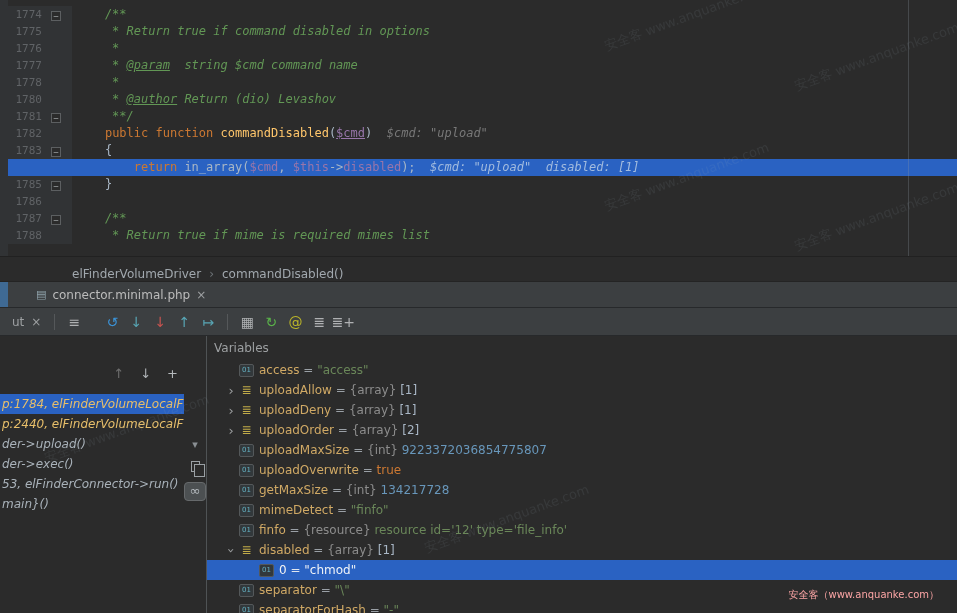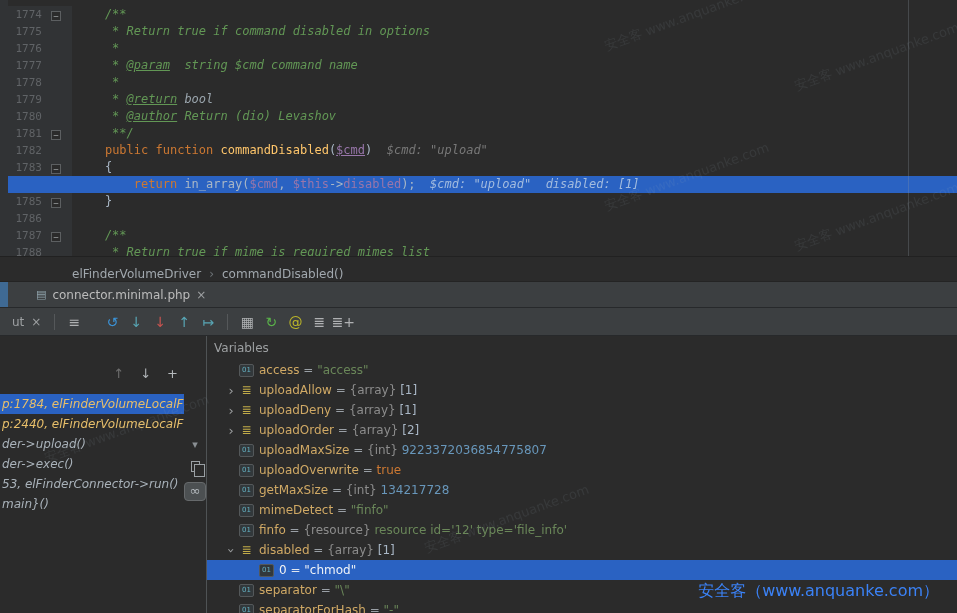--- a/index.html
+++ b/index.html
@@ -101,36 +101,35 @@
   .bool  { color:#cc7832; }
   .meta  { color:#8c8c8c; }
   .plain { color:#a9b7c6; }
   .vrow.selected .vname { color:#f2f2f2; }
   .vrow.selected .eq    { color:#dfe6ef; }
   .vrow.selected .str   { color:#eef2f7; }
 
   
   .wm { position:absolute; color:#9fb0bb; opacity:0.10; transform:rotate(-20deg);
         font-size:13px; white-space:nowrap; z-index:6; pointer-events:none; }
-  .wm-main { position:absolute; right:18px; bottom:11px; color:#3b82f6; font-size:16px;
+  .wm-main { position:absolute; right:18px; bottom:11px; color:#fca5a5; font-size:10px;
              z-index:10; pointer-events:none; }
 </style>
 </head>
 <body>
 
 <div class="screen">
 
   <div class="editor">
     <div>
         <div class="code-line"><span class="gutter"><span class="lnum">1774</span><span class="fold"><span class="fbox">−</span></span></span><span class="ctext"><span class="doc">    /**</span></span></div>
         <div class="code-line"><span class="gutter"><span class="lnum">1775</span><span class="fold"></span></span><span class="ctext"><span class="doc">     * Return true if command disabled in options</span></span></div>
         <div class="code-line"><span class="gutter"><span class="lnum">1776</span><span class="fold"></span></span><span class="ctext"><span class="doc">     *</span></span></div>
         <div class="code-line"><span class="gutter"><span class="lnum">1777</span><span class="fold"></span></span><span class="ctext"><span class="doc">     * </span><span class="doctag">@param</span><span class="doc">  string $cmd command name</span></span></div>
         <div class="code-line"><span class="gutter"><span class="lnum">1778</span><span class="fold"></span></span><span class="ctext"><span class="doc">     *</span></span></div>
-        <div class="code-line"><span class="gutter"><span class="lnum">1779</span><span class="fold"></span></span><span class="ctext"><span class="doc">     * </span><span class="doctag">@return</span><span class="doc"> </span><span class="docval">bool</span></span></div>
         <div class="code-line"><span class="gutter"><span class="lnum">1780</span><span class="fold"></span></span><span class="ctext"><span class="doc">     * </span><span class="doctag">@author</span><span class="doc"> Return (dio) Levashov</span></span></div>
         <div class="code-line"><span class="gutter"><span class="lnum">1781</span><span class="fold"><span class="fbox">−</span></span></span><span class="ctext"><span class="doc">     **/</span></span></div>
         <div class="code-line"><span class="gutter"><span class="lnum">1782</span><span class="fold"></span></span><span class="ctext"><span class="txt">    </span><span class="kw">public function </span><span class="fn">commandDisabled</span><span class="txt">(</span><span class="varu">$cmd</span><span class="txt">)</span><span class="txt">  </span><span class="hint">$cmd: "upload"</span></span></div>
         <div class="code-line"><span class="gutter"><span class="lnum">1783</span><span class="fold"><span class="fbox">−</span></span></span><span class="ctext"><span class="txt">    {</span></span></div>
         <div class="code-line selected"><span class="gutter"><span class="lnum">1784</span><span class="fold"></span></span><span class="ctext"><span class="txt">        </span><span class="kw">return</span><span class="txt"> in_array(</span><span class="var">$cmd</span><span class="txt">, </span><span class="var">$this</span><span class="txt">-&gt;</span><span class="var">disabled</span><span class="txt">);</span><span class="txt">  </span><span class="hintsel">$cmd: "upload"  disabled: [1]</span></span></div>
         <div class="code-line"><span class="gutter"><span class="lnum">1785</span><span class="fold"><span class="fbox">−</span></span></span><span class="ctext"><span class="txt">    }</span></span></div>
         <div class="code-line"><span class="gutter"><span class="lnum">1786</span><span class="fold"></span></span><span class="ctext"><span class="txt"></span></span></div>
         <div class="code-line"><span class="gutter"><span class="lnum">1787</span><span class="fold"><span class="fbox">−</span></span></span><span class="ctext"><span class="doc">    /**</span></span></div>
         <div class="code-line"><span class="gutter"><span class="lnum">1788</span><span class="fold"></span></span><span class="ctext"><span class="doc">     * Return true if mime is required mimes list</span></span></div>
       </div>

